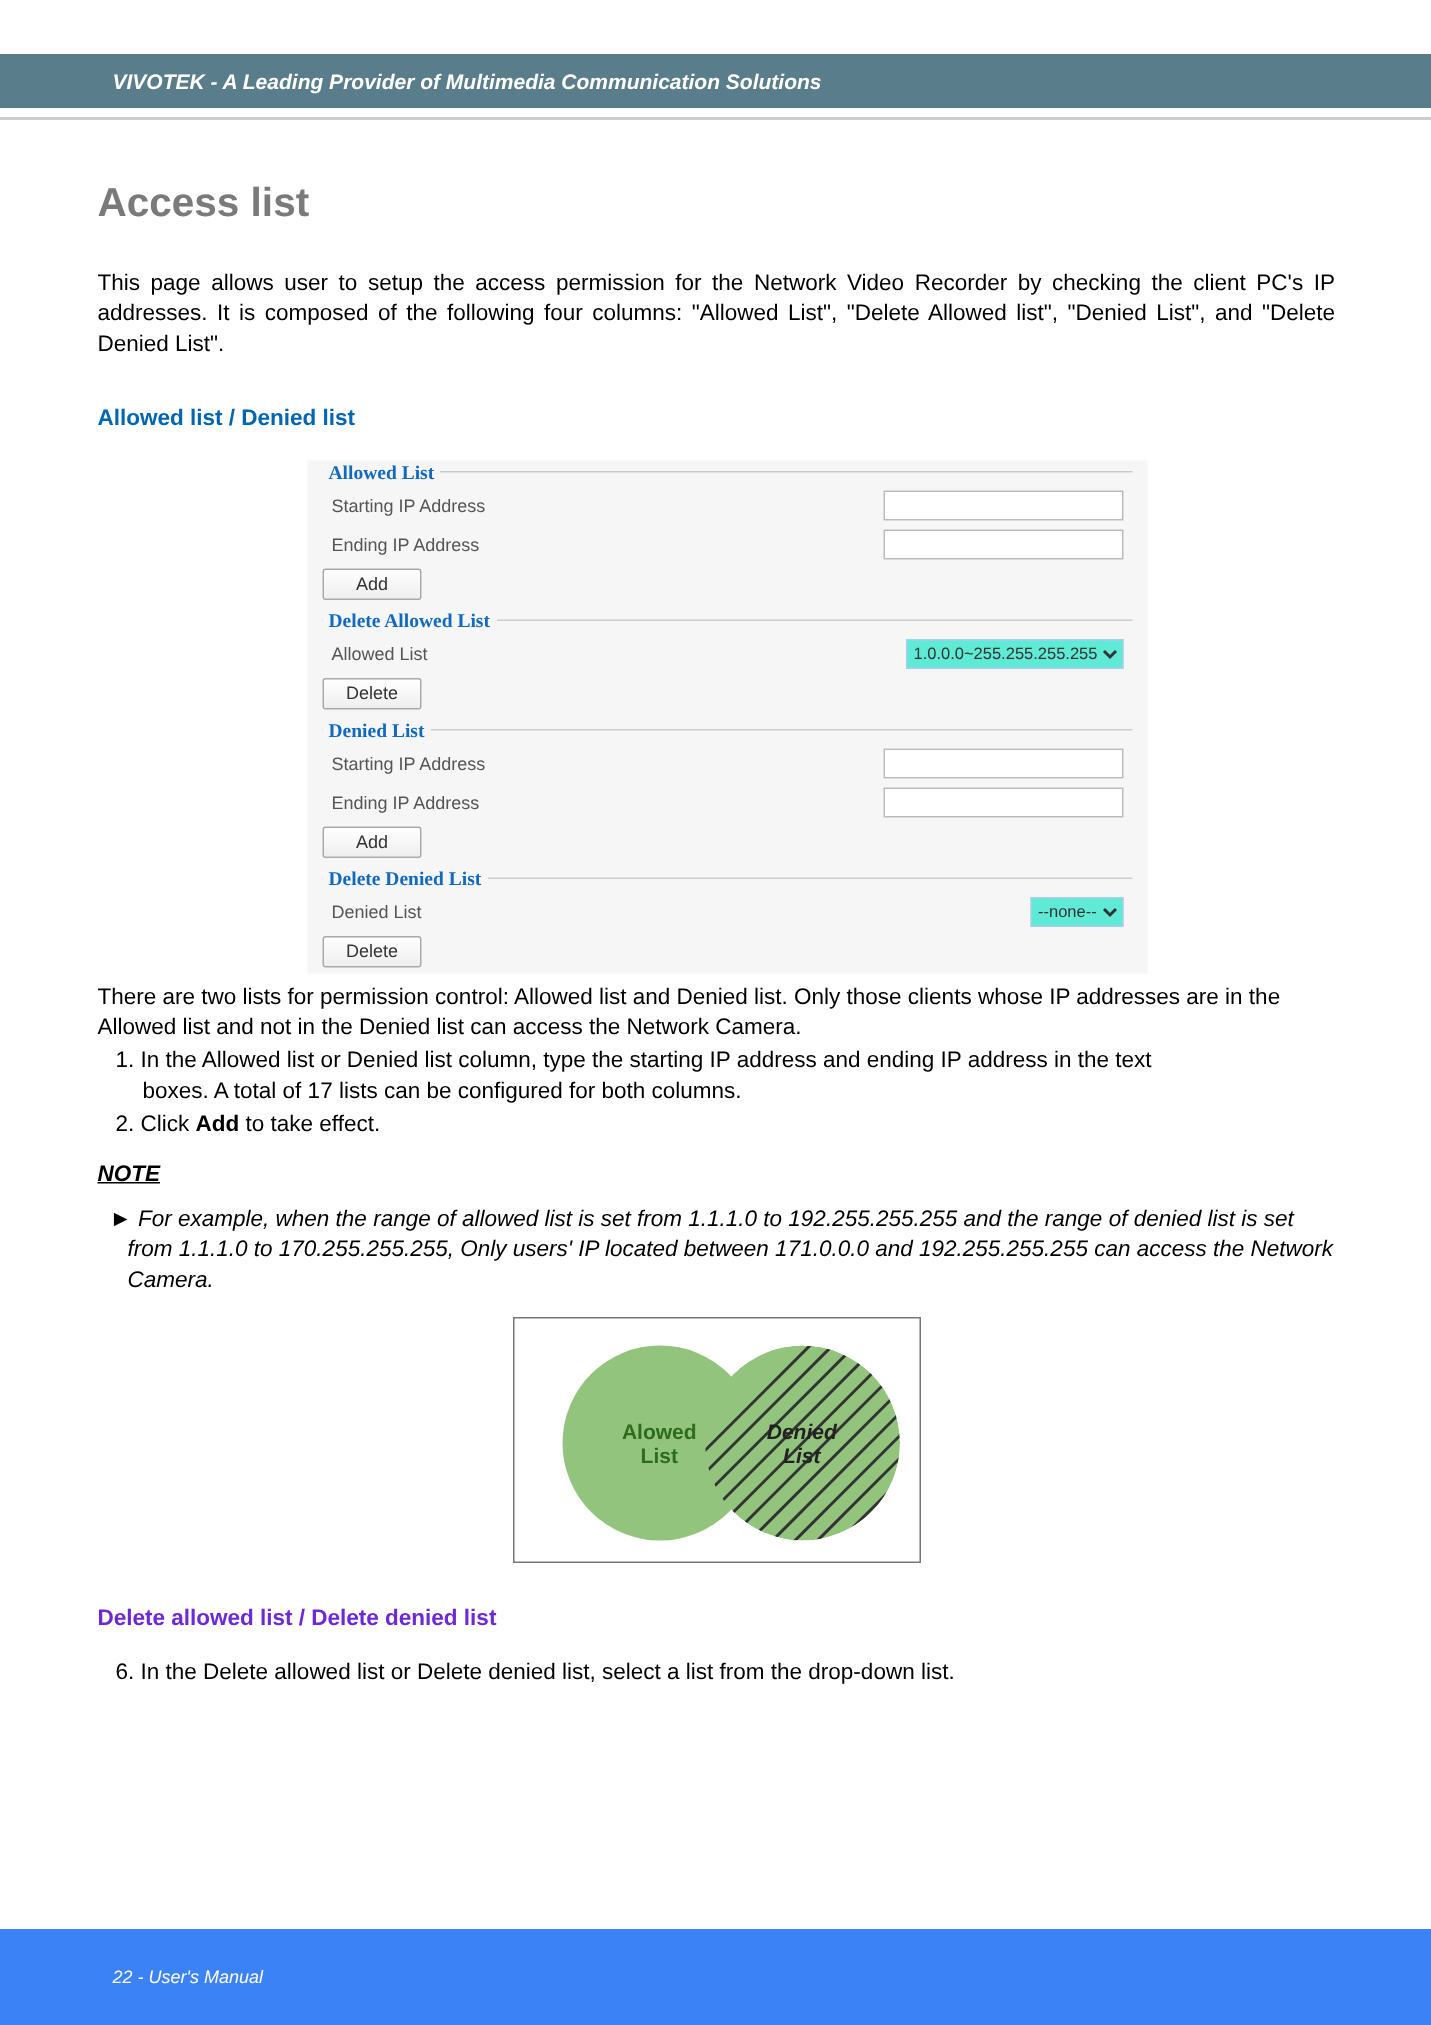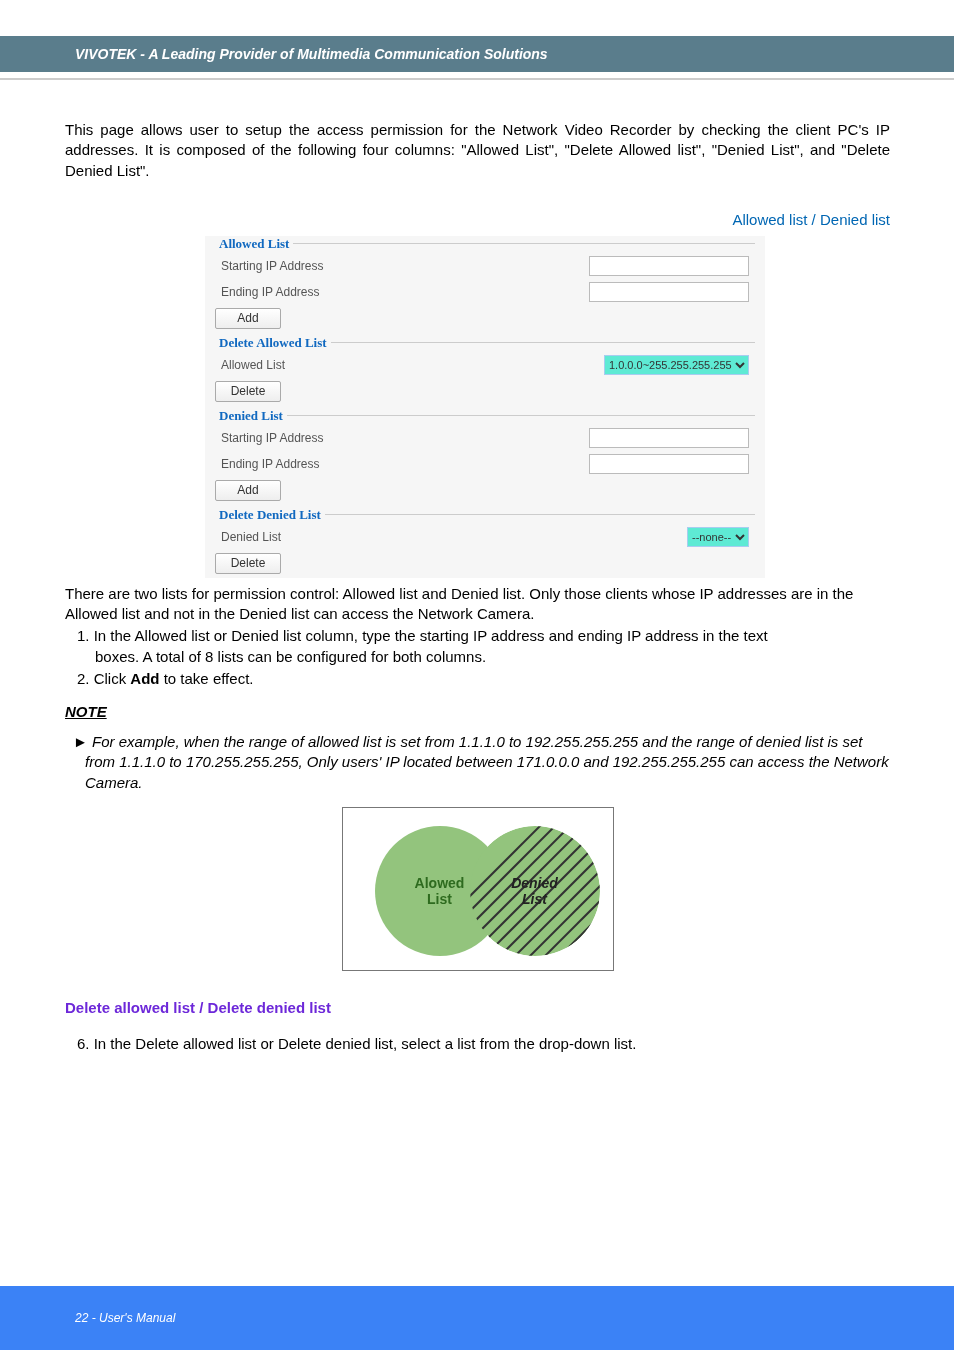--- a/index.html
+++ b/index.html
@@ -4,21 +4,21 @@
 <style>
   * { box-sizing: border-box; margin: 0; padding: 0; }
   html, body { width: 954px; height: 1350px; background: #fff; font-family: Arial, Helvetica, sans-serif; }
   .page { position: relative; width: 954px; height: 1350px; }
   .header-bar { position: absolute; left: 0; top: 36px; width: 954px; height: 36px; background: #5a7d8c; display: flex; align-items: center; padding-left: 75px; }
   .header-text { color: #fff; font-style: italic; font-weight: bold; font-size: 14px; }
   .header-underline { position: absolute; left: 0; top: 78px; width: 954px; height: 2px; background: #ccc; }
   .content { position: absolute; left: 65px; top: 120px; width: 825px; }
   h1.main-title { color: #7a7a7a; font-weight: bold; font-size: 27px; margin-bottom: 28px; }
   p.intro { color: #000; font-size: 15px; line-height: 1.35; text-align: justify; margin-bottom: 30px; }
-  .sub-head { color: #0066b3; font-weight: normal; font-size: 15px; margin-bottom: 8px; text-align: right; }
+  .sub-head { color: #0066b3; font-weight: bold; font-size: 15px; margin-bottom: 20px; }
   .screenshot-wrap { margin-left: 140px; width: 560px; background: #f6f6f6; font-family: Tahoma, sans-serif; font-size: 12px; color: #666; padding-bottom: 4px;}
   fieldset { border: 1px solid #ccc; border-left: none; border-right: none; border-bottom: none; margin: 6px 10px 0 10px; padding: 0; }
   legend { color: #1169c0; font-weight: bold; font-family: 'Times New Roman', serif; font-size: 13px; padding: 0 4px; }
   .row { display: flex; align-items: center; justify-content: space-between; padding: 4px 6px 2px 6px; }
   .row label { color: #555; }
   .txt { width: 160px; height: 20px; border: 1px solid #bbb; background: #fff; }
   .btn { display: inline-block; min-width: 66px; height: 21px; background: linear-gradient(#fff,#eee); border: 1px solid #aaa; border-radius: 2px; font-size: 12px; color: #333; padding: 0 8px; margin: 4px 0 0 10px; }
   .select { height: 20px; border: 1px solid #a7cdf0; background: #5eead4; font-size: 11px; color: #333; }
   .bodytext { font-size: 15px; line-height: 1.35; color: #000; margin-top: 6px; text-align: left;}
   ol.steps { list-style: none; margin-left: 12px; font-size: 15px; line-height: 1.35; }
@@ -41,20 +41,21 @@
 </head>
 <body>
 <div class="page">
 
 <div class="header-bar">
   <span class="header-text">VIVOTEK - A Leading Provider of Multimedia Communication Solutions</span>
 </div>
 <div class="header-underline"></div>
 
 <div class="content">
+  <h1 class="main-title">Access list</h1>
   <p class="intro">This page allows user to setup the access permission for the Network Video Recorder by checking the client PC's IP addresses. It is composed of the following four columns: "Allowed List", "Delete Allowed list", "Denied List", and "Delete Denied List".</p>
 
   <div class="sub-head">Allowed list / Denied list</div>
 
   <div class="screenshot-wrap">
 
     <fieldset>
       <legend>Allowed List</legend>
       <div class="row">
         <label>Starting IP Address</label>
@@ -101,21 +102,21 @@
       </div>
     </fieldset>
     <button class="btn">Delete</button>
   </div>
 
   <p class="bodytext">There are two lists for permission control: Allowed list and Denied list. Only those clients whose IP addresses are in the Allowed list and not in the Denied list can access the Network Camera.</p>
 
   <ol class="steps">
     <li>
       <span>1. In the Allowed list or Denied list column, type the starting IP address and ending IP address in the text</span>
-      <span class="indent">boxes. A total of 8 lists can be configured for both columns.</span>
+      <span class="indent">boxes. A total of 17 lists can be configured for both columns.</span>
     </li>
     <li>
       <span>2. Click </span><span class="bold">Add</span><span> to take effect.</span>
     </li>
   </ol>
 
   <div class="note-head">NOTE</div>
   <p class="note-body">► For example, when the range of allowed list is set from 1.1.1.0 to 192.255.255.255 and the range of denied list is set from 1.1.1.0 to 170.255.255.255, Only users' IP located between 171.0.0.0 and 192.255.255.255 can access the Network Camera.</p>
 
   <div class="diagram-wrap">

